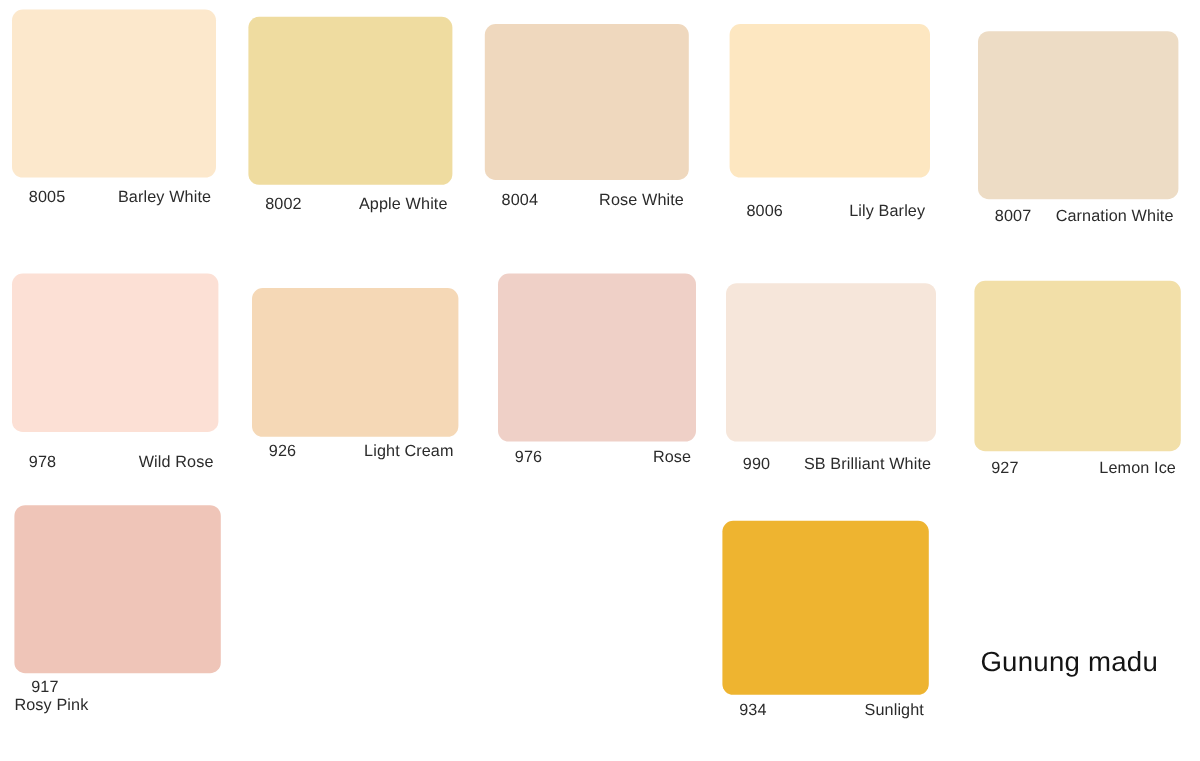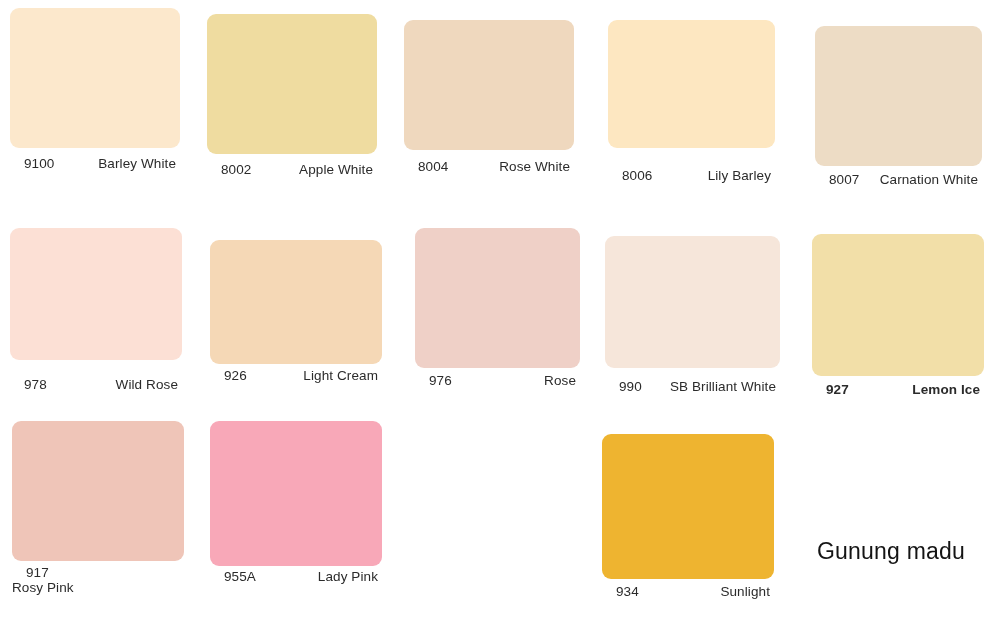--- a/index.html
+++ b/index.html
@@ -56,21 +56,21 @@
     white-space: nowrap;
   }
 </style>
 </head>
 <body>
 
 <div id="chart-sheet" style="background: rgb(255, 255, 255);">
     <div class="swatch-cell" style="left: 10px; top: 8px; width: 170px; height: 170px;">
     <div class="swatch-chip" title="Barley White" style="width: 170px; height: 140px; background: rgb(252, 232, 204);"></div>
     <div class="swatch-labels" style="top: 148px; width: 170px;">
-      <span class="swatch-code">9100</span>
+      <span class="swatch-code">8005</span>
       <span class="swatch-name">Barley White</span>
     </div>
   </div>
     <div class="swatch-cell" style="left: 207px; top: 14px; width: 170px; height: 170px;">
     <div class="swatch-chip" title="Apple White" style="width: 170px; height: 140px; background: rgb(239, 220, 160);"></div>
     <div class="swatch-labels" style="top: 148px; width: 170px;">
       <span class="swatch-code">8002</span>
       <span class="swatch-name">Apple White</span>
     </div>
   </div>
@@ -118,37 +118,30 @@
   </div>
     <div class="swatch-cell" style="left: 605px; top: 236px; width: 175px; height: 165px;">
     <div class="swatch-chip" title="SB Brilliant White" style="width: 175px; height: 132px; background: rgb(246, 230, 218);"></div>
     <div class="swatch-labels" style="top: 143px; width: 175px;">
       <span class="swatch-code">990</span>
       <span class="swatch-name">SB Brilliant White</span>
     </div>
   </div>
     <div class="swatch-cell" style="left: 812px; top: 234px; width: 172px; height: 170px;">
     <div class="swatch-chip" title="Lemon Ice" style="width: 172px; height: 142px; background: rgb(242, 223, 168);"></div>
-    <div class="swatch-labels" style="top: 148px; width: 172px; font-weight: bold;">
+    <div class="swatch-labels" style="top: 148px; width: 172px;">
       <span class="swatch-code">927</span>
       <span class="swatch-name">Lemon Ice</span>
     </div>
   </div>
     <div class="swatch-cell" style="left: 12px; top: 421px; width: 172px; height: 166px;">
     <div class="swatch-chip" title="Rosy Pink" style="width: 172px; height: 140px; background: rgb(239, 197, 184);"></div>
     <div class="swatch-labels" style="top: 144px; width: 172px; flex-direction: column;">
       <span class="swatch-code">917</span>
       <span class="swatch-name">Rosy Pink</span>
-    </div>
-  </div>
-    <div class="swatch-cell" style="left: 210px; top: 421px; width: 172px; height: 170px;">
-    <div class="swatch-chip" title="Lady Pink" style="width: 172px; height: 145px; background: rgb(248, 168, 184);"></div>
-    <div class="swatch-labels" style="top: 148px; width: 172px;">
-      <span class="swatch-code">955A</span>
-      <span class="swatch-name">Lady Pink</span>
     </div>
   </div>
     <div class="swatch-cell" style="left: 602px; top: 434px; width: 148px; height: 172px;">
     <div class="swatch-chip" title="Sunlight" style="width: 172px; height: 145px; background: rgb(238, 180, 48);"></div>
     <div class="swatch-labels" style="top: 150px; width: 172px;">
       <span class="swatch-code">934</span>
       <span class="swatch-name">Sunlight</span>
     </div>
   </div>
 

